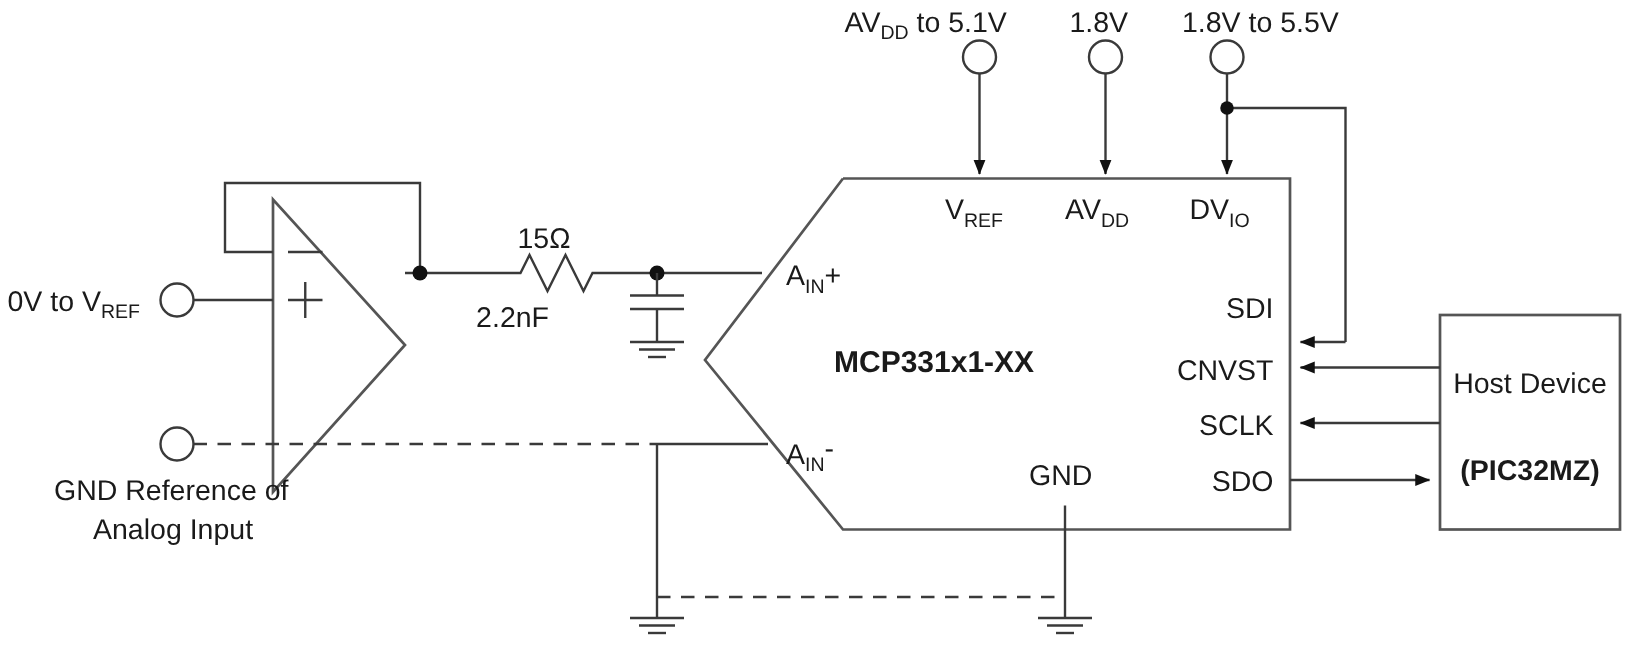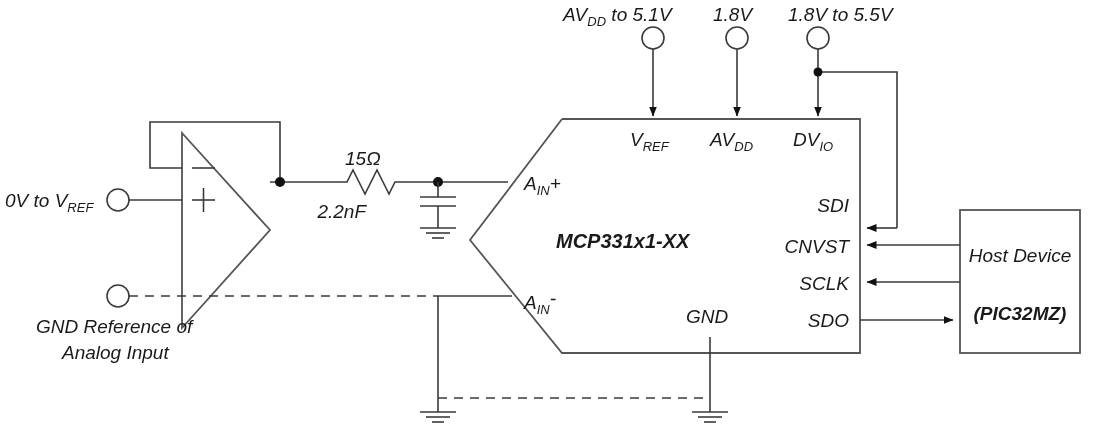--- a/index.html
+++ b/index.html
@@ -7,21 +7,20 @@
     padding: 0;
     background: #ffffff;
   }
   #root {
     position: relative;
     width: 1100px;
     height: 430px;
     background: #ffffff;
     font-family: "Liberation Sans", sans-serif;
     overflow: hidden;
-    font-style: italic;
   }
   #schematic {
     position: absolute;
     left: 0;
     top: 0;
     width: 1100px;
     height: 430px;
   }
   text {
     font-family: "Liberation Sans", sans-serif;

